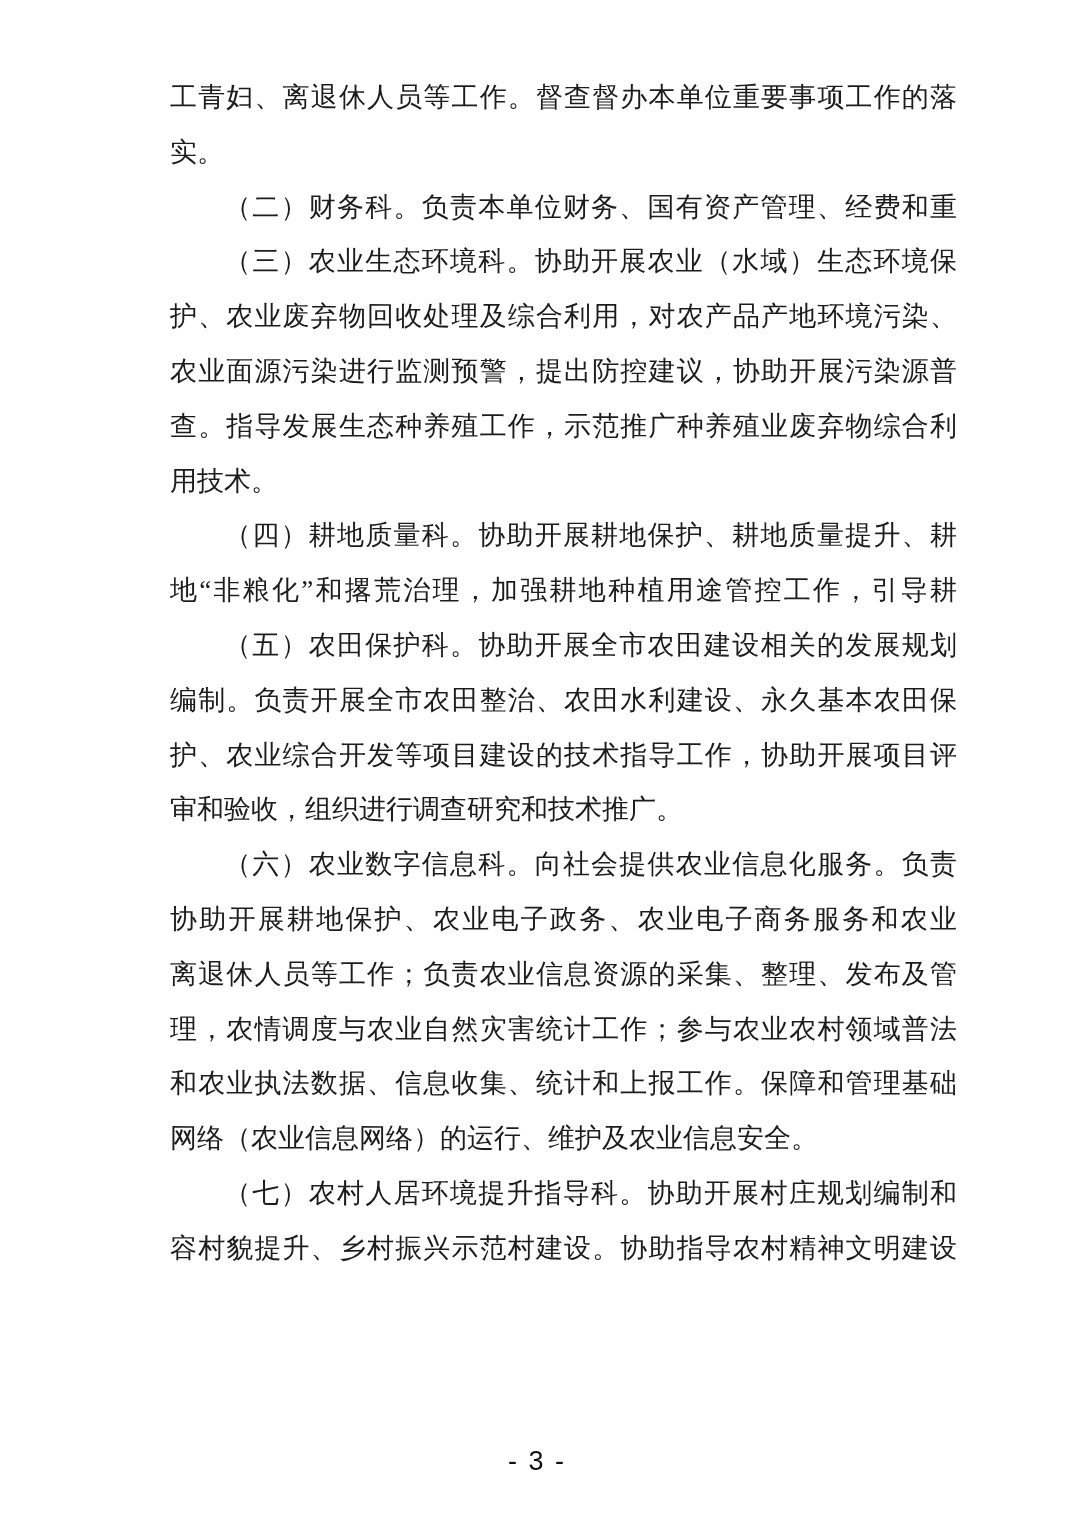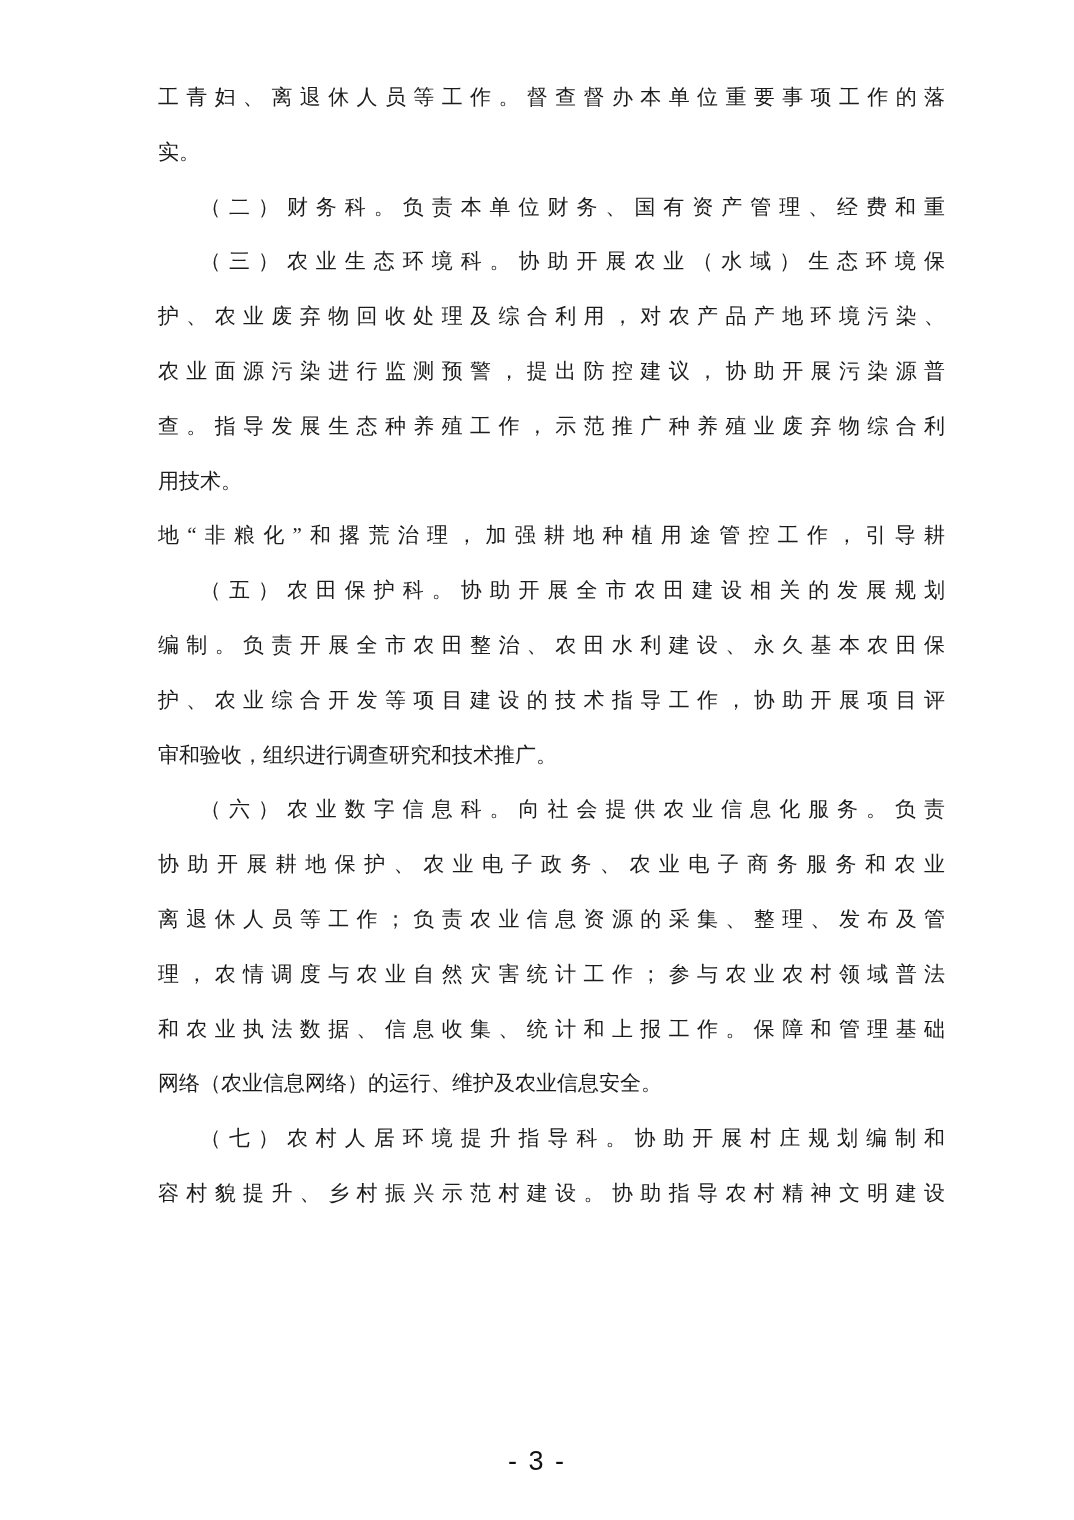--- a/index.html
+++ b/index.html
@@ -10,25 +10,25 @@
   .page {
     position: relative;
     width: 1074px;
     height: 1520px;
     background: #ffffff;
     overflow: hidden;
     font-family: "Liberation Serif", serif;
   }
   .text-block {
     position: absolute;
-    left: 158px;
+    left: 170px;
     top: 70px;
     width: 787px;
     color: #1c1c1c;
-    font-size: 21px;
+    font-size: 27px;
   }
   .line {
     height: 54.8px;
     line-height: 54.8px;
     white-space: nowrap;
   }
   .line.j {
     white-space: normal;
     overflow: hidden;
     text-align: justify;
@@ -59,20 +59,21 @@
     <div class="line">实。</div>
 
     <div class="line j ind">（二）财务科。负责本单位财务、国有资产管理、经费和重</div>
 
     <div class="line j ind">（三）农业生态环境科。协助开展农业（水域）生态环境保</div>
     <div class="line j">护、农业废弃物回收处理及综合利用，对农产品产地环境污染、</div>
     <div class="line j">农业面源污染进行监测预警，提出防控建议，协助开展污染源普</div>
     <div class="line j">查。指导发展生态种养殖工作，示范推广种养殖业废弃物综合利</div>
     <div class="line">用技术。</div>
 
+    <div class="line j ind">（四）耕地质量科。协助开展耕地保护、耕地质量提升、耕</div>
     <div class="line j">地“非粮化”和撂荒治理，加强耕地种植用途管控工作，引导耕</div>
 
     <div class="line j ind">（五）农田保护科。协助开展全市农田建设相关的发展规划</div>
     <div class="line j">编制。负责开展全市农田整治、农田水利建设、永久基本农田保</div>
     <div class="line j">护、农业综合开发等项目建设的技术指导工作，协助开展项目评</div>
     <div class="line">审和验收，组织进行调查研究和技术推广。</div>
 
     <div class="line j ind">（六）农业数字信息科。向社会提供农业信息化服务。负责</div>
     <div class="line j">协助开展耕地保护、农业电子政务、农业电子商务服务和农业</div>
     <div class="line j">离退休人员等工作；负责农业信息资源的采集、整理、发布及管</div>

